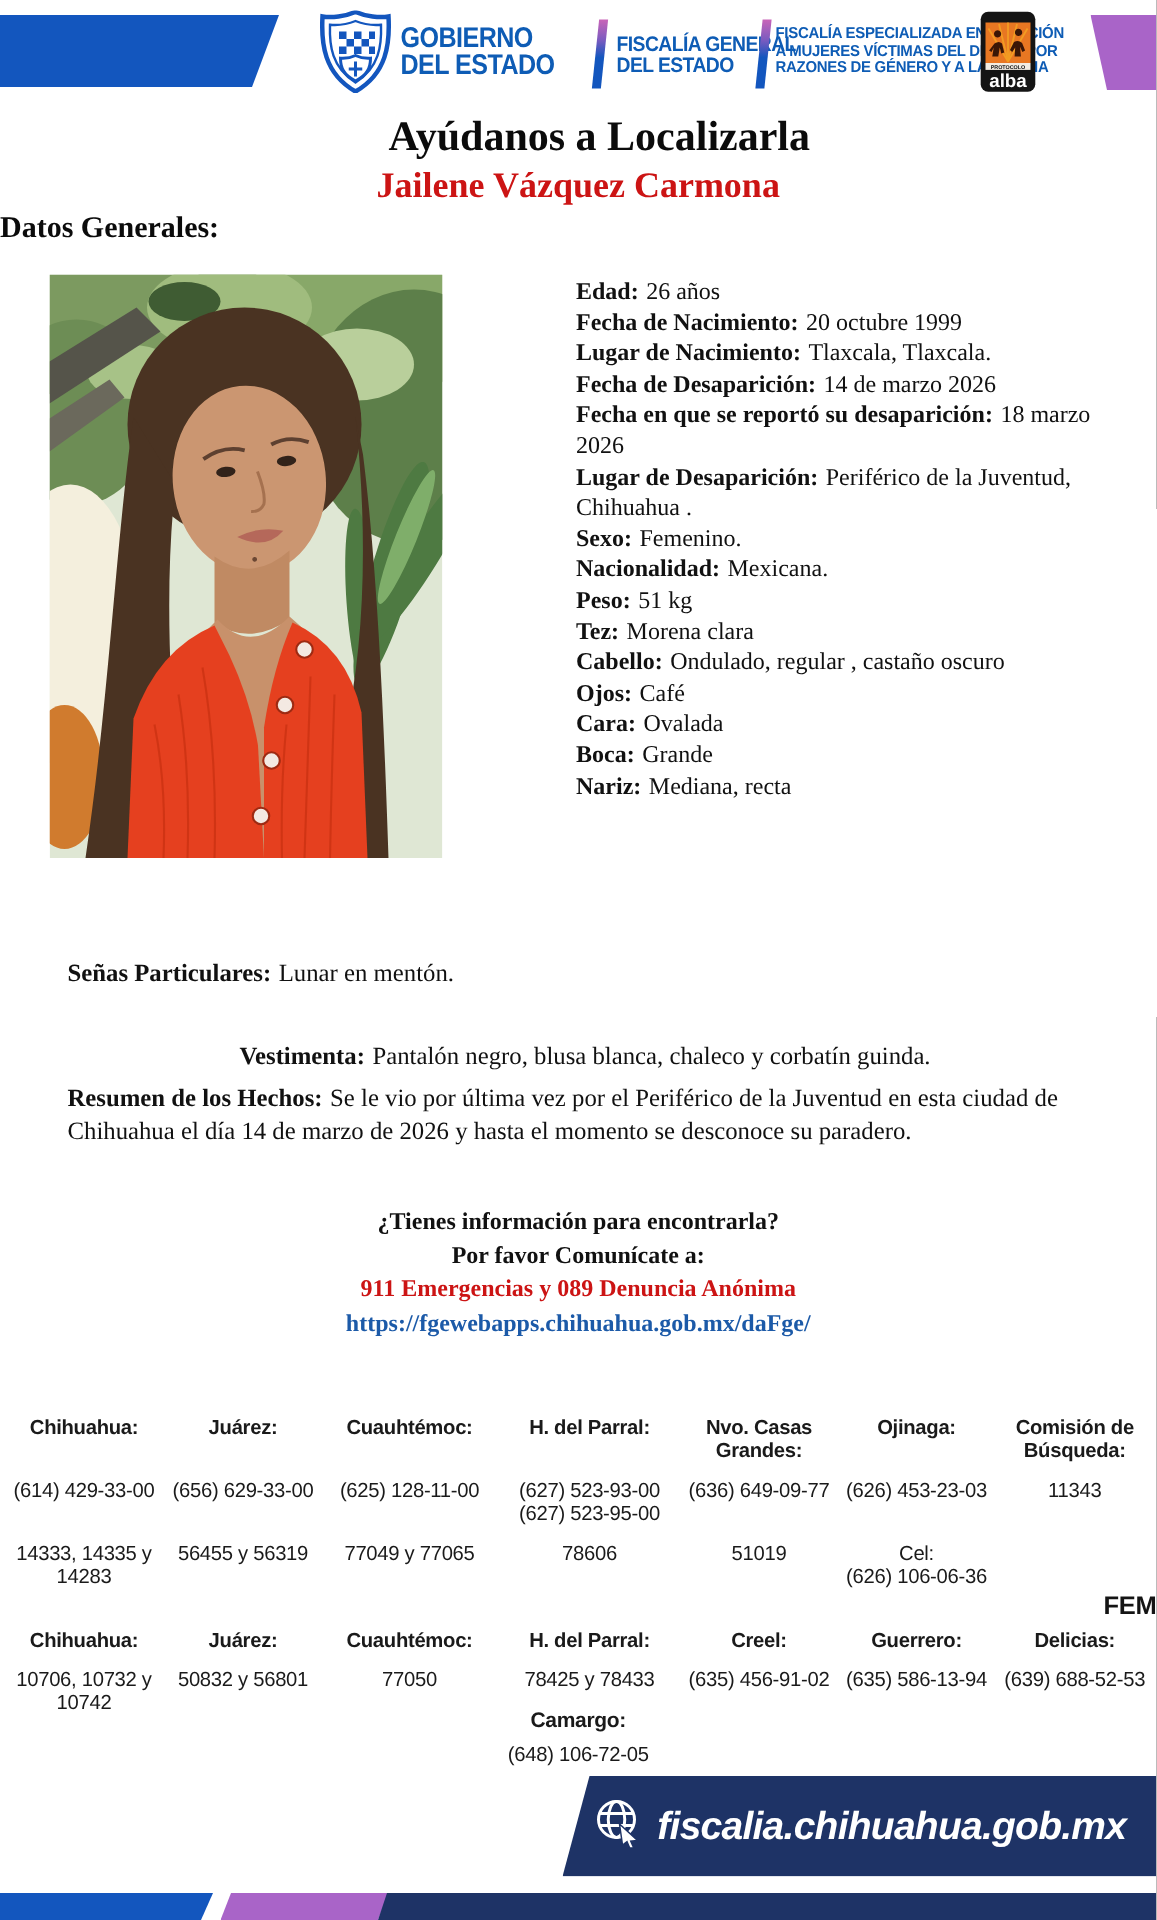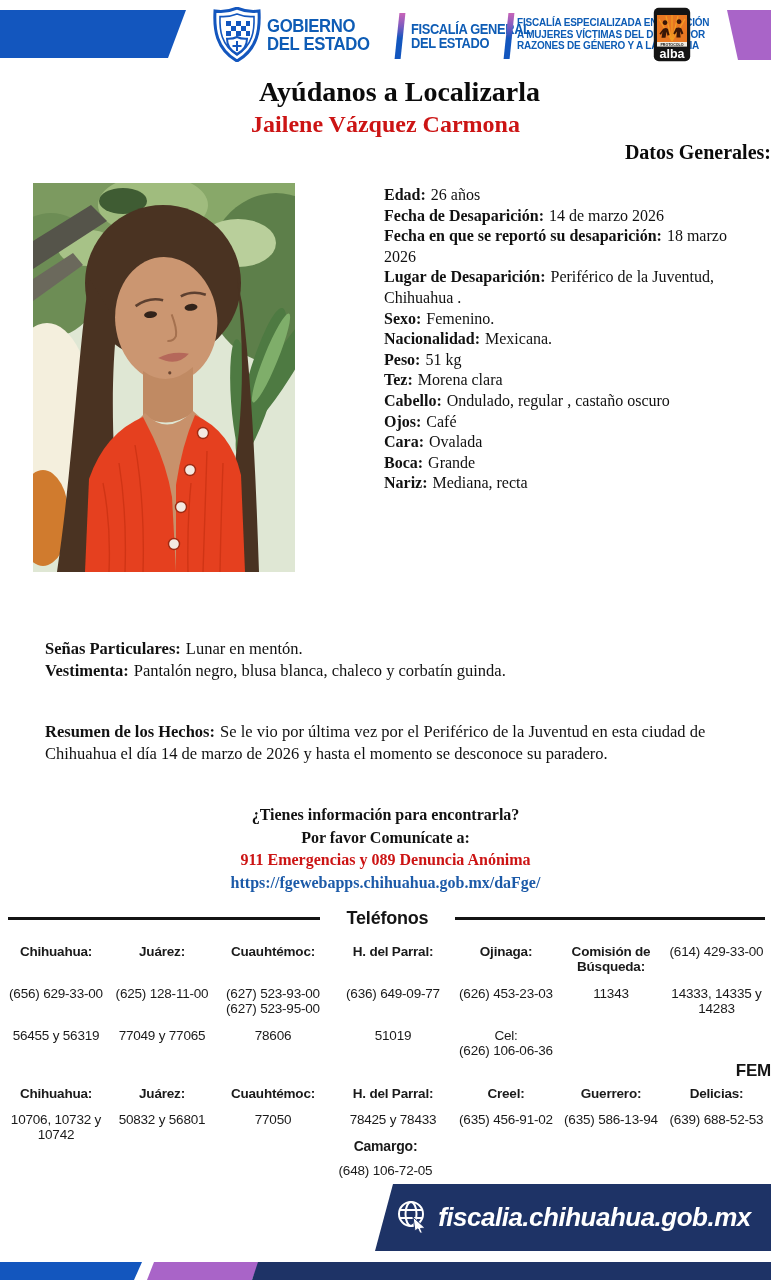--- a/index.html
+++ b/index.html
@@ -24,33 +24,33 @@
   .h-fem{position:absolute;left:517px;top:17px;color:#0e5cb5;font-family:"Liberation Sans",sans-serif;
          font-weight:bold;font-size:10.5px;line-height:11.5px;letter-spacing:-0.2px;
          transform:scaleX(0.95);transform-origin:left top;white-space:nowrap;}
   .h-alba{position:absolute;left:653px;top:7px;}
 
   
   .t-head{position:absolute;top:76px;left:0;width:100%;text-align:center;
           font-size:28px;font-weight:bold;color:#0b0b0b;padding-left:14px;}
   .t-name{position:absolute;top:111px;left:0;width:100%;text-align:center;
           font-size:24px;font-weight:bold;color:#cc1414;}
-  .t-datos{position:absolute;top:141px;left:0;width:100%;text-align:right;
+  .t-datos{position:absolute;top:141px;left:0;width:100%;text-align:left;
           font-size:20px;font-weight:bold;color:#0b0b0b;}
 
   
   .photo{position:absolute;left:33px;top:183px;width:262px;height:389px;overflow:hidden;}
 
   
   .fields{position:absolute;left:384px;top:185px;width:362px;font-size:16px;line-height:20.6px;}
   .fields p{margin:0;}
   .fl{font-weight:bold;margin-right:5px;}
 
   .para{position:absolute;left:45px;width:690px;font-size:16.5px;line-height:21.5px;}
-  .p-senas{top:638px;} .p-vest{top:660px;} .p-res{top:721px;}
+  .p-senas{top:638px;} .p-vest{top:693px;text-align:center;} .p-res{top:721px;}
 
   
   .contact{position:absolute;top:804px;left:0;width:100%;text-align:center;
            font-size:16px;font-weight:bold;line-height:22.5px;}
   .c-red{color:#cc1414;}
   .c-link{color:#1c5aa8;}
 
   
   .sans{font-family:"Liberation Sans",sans-serif;letter-spacing:-0.2px;}
   .tel-divider{position:absolute;top:908px;left:0;width:100%;display:flex;align-items:center;}
@@ -211,20 +211,22 @@
             <circle cx="157" cy="287" r="5.5"></circle>
           <circle cx="148" cy="324" r="5.5"></circle>
             <circle cx="141" cy="361" r="5.5"></circle>
         </g>
       </g>
     </svg>
   </div>
 
   <div class="fields">
     <p><span class="fl">Edad:</span><span>26 años</span></p>
+    <p><span class="fl">Fecha de Nacimiento:</span><span>20 octubre 1999</span></p>
+    <p><span class="fl">Lugar de Nacimiento:</span><span>Tlaxcala, Tlaxcala.</span></p>
     <p><span class="fl">Fecha de Desaparición:</span><span>14 de marzo 2026</span></p>
     <p><span class="fl">Fecha en que se reportó su desaparición:</span><span>18 marzo 2026</span></p>
     <p><span class="fl">Lugar de Desaparición:</span><span>Periférico de la Juventud, Chihuahua .</span></p>
     <p><span class="fl">Sexo:</span><span>Femenino.</span></p>
     <p><span class="fl">Nacionalidad:</span><span>Mexicana.</span></p>
     <p><span class="fl">Peso:</span><span>51 kg</span></p>
     <p><span class="fl">Tez:</span><span>Morena clara</span></p>
     <p><span class="fl">Cabello:</span><span>Ondulado, regular , castaño oscuro</span></p>
     <p><span class="fl">Ojos:</span><span>Café</span></p>
     <p><span class="fl">Cara:</span><span>Ovalada</span></p>
@@ -242,31 +244,28 @@
     <span class="fl">Resumen de los Hechos:</span><span>Se le vio por última vez por el Periférico de la Juventud en esta ciudad de Chihuahua el día 14  de marzo de 2026 y hasta el momento se desconoce su paradero.</span>
   </div>
 
   <div class="contact">
     <div>¿Tienes información para encontrarla?</div>
     <div>Por favor Comunícate a:</div>
     <div class="c-red">911 Emergencias y 089 Denuncia Anónima</div>
     <div class="c-link">https://fgewebapps.chihuahua.gob.mx/daFge/</div>
   </div>
 
-  <div class="tel-divider sans">
-    <div class="line line-l"></div>
-    <div class="tel-title">Teléfonos</div>
-    <div class="line line-r"></div>
-  </div>
 
   <div class="grid7 tel-grid sans">
     <div class="col-h cell">Chihuahua:</div>
     <div class="col-h cell">Juárez:</div>
     <div class="col-h cell">Cuauhtémoc:</div>
     <div class="col-h cell">H. del Parral:</div>
+    <div class="col-h cell">Nvo. Casas
+Grandes:</div>
     <div class="col-h cell">Ojinaga:</div>
     <div class="col-h cell">Comisión de
 Búsqueda:</div>
 
     <div class="cell">(614) 429-33-00</div>
     <div class="cell">(656) 629-33-00</div>
     <div class="cell">(625) 128-11-00</div>
     <div class="cell">(627) 523-93-00
 (627) 523-95-00</div>
     <div class="cell">(636) 649-09-77</div>

